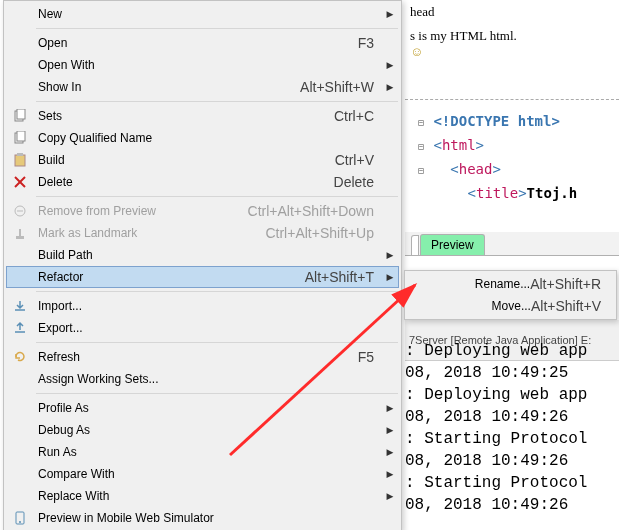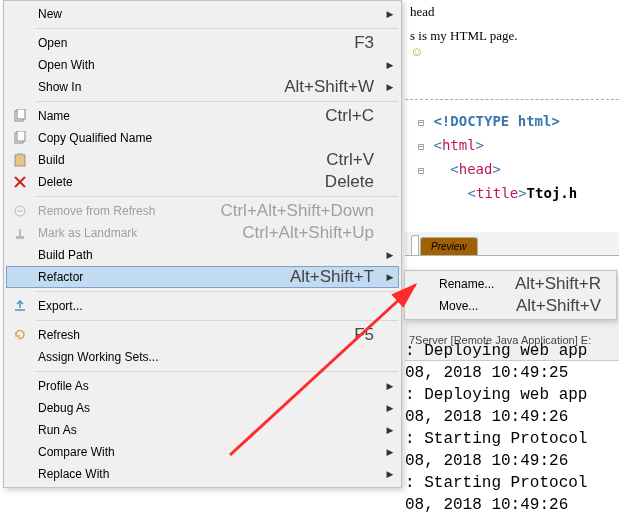--- a/index.html
+++ b/index.html
@@ -27,34 +27,35 @@
       display: flex;
       align-items: center;
       height: 22px;
       padding: 0 3px 0 2px;
       cursor: default;
     }
     .menu-item.active { background: #c2dbf1; border: 1px solid #7da2ce; padding: 0 2px 0 1px; }
     .menu-item.disabled, .menu-item.disabled .shortcut { color: #a0a0a0; }
     .icon-slot { width: 24px; display: flex; align-items: center; justify-content: center; }
     .label { flex: 1; padding-left: 6px; }
-    .shortcut { color: #444; padding-right: 10px; font-size: 17px; }
+    .shortcut { color: #444; padding-right: 10px; font-size: 14px; }
     .arrow { width: 12px; font-size: 9px; color: #333; text-align: center; }
     .sep { height: 1px; background: #d6d6d6; margin: 3px 1px 3px 30px; }
     
     .submenu {
       position: absolute;
       left: 404px;
       top: 270px;
       width: 213px;
       background: #f0f0f0;
       border: 1px solid #c2c2c2;
       box-shadow: 2px 2px 6px rgba(0,0,0,0.2);
       z-index: 11;
       padding: 2px;
+      text-align: right;
     }
     
     .bg-editor {
       position: absolute;
       left: 405px;
       top: 0;
       width: 214px;
       height: 265px;
       background: #fff;
     }
@@ -89,25 +90,24 @@
       border-bottom: 1px solid #b0b0b0;
       width: 214px;
       padding-left: 6px;
       background: #f2f2f2;
     }
     .tab-cut { width: 8px; border: 1px solid #b0b0b0; border-bottom: none; border-radius: 3px 0 0 0; background: #fff; height: 20px; }
     .tab {
       padding: 3px 10px;
       border: 1px solid #b0b0b0;
       border-bottom: none;
-      background: #a16207;
+      background: #86efac;
       border-radius: 3px 3px 0 0;
       margin-left: 1px;
-      font-size: 10px;
-      font-style: italic;
+      font-size: 12px;
     }
     
     .console-head {
       position: absolute;
       left: 405px;
       top: 320px;
       font-size: 11px;
       color: #444;
       padding: 14px 4px;
       background: #f0f0f0;
@@ -135,21 +135,21 @@
       left: 0;
       pointer-events: none;
     }
   </style>
 </head>
 <body>
 
 <div class="bg-editor">
   <div class="preview-area">
     <div>head</div>
-    <div style="margin-top:8px">s is my HTML page.  </div>
+    <div style="margin-top:8px">s is my HTML html.  </div>
     <span style="color:#c0a030">☺</span>
   </div>
   <div class="code-area"><span class="fold">⊟</span> <span class="kw">&lt;!DOCTYPE html&gt;</span>
 <span class="fold">⊟</span> <span class="tag">&lt;</span><span class="tag-name">html</span><span class="tag">&gt;</span>
 <span class="fold">⊟</span>   <span class="tag">&lt;</span><span class="tag-name">head</span><span class="tag">&gt;</span>
       <span class="tag">&lt;</span><span class="tag-name">title</span><span class="tag">&gt;</span><span class="txt">Ttoj.h</span></div>
 </div>
 
 <div class="tabs">
   <div class="tab-cut"></div>
@@ -193,21 +193,21 @@
       <span class="arrow">▶</span>
     </div>
   <div class="sep"></div>
   <div class="menu-item">
       <span class="icon-slot">
         <svg width="14" height="14">
           <rect x="2" y="2" width="8" height="10" fill="none" stroke="#888"></rect>
           <rect x="4" y="0" width="8" height="10" fill="#fff" stroke="#888"></rect>
         </svg>
       </span>
-      <span class="label">Name</span>
+      <span class="label">Sets</span>
       <span class="shortcut">Ctrl+C</span>
       <span class="arrow"></span>
     </div>
   <div class="menu-item">
       <span class="icon-slot">
         <svg width="14" height="14">
           <rect x="2" y="2" width="8" height="10" fill="none" stroke="#888"></rect>
           <rect x="4" y="0" width="8" height="10" fill="#fff" stroke="#888"></rect>
         </svg>
       </span>
@@ -238,21 +238,21 @@
       <span class="arrow"></span>
     </div>
   <div class="sep"></div>
   <div class="menu-item disabled">
       <span class="icon-slot">
         <svg width="14" height="14">
           <circle cx="7" cy="7" r="5" fill="none" stroke="#bbb"></circle>
           <line x1="4" y1="7" x2="10" y2="7" stroke="#bbb"></line>
         </svg>
       </span>
-      <span class="label">Remove from Refresh</span>
+      <span class="label">Remove from Preview</span>
       <span class="shortcut">Ctrl+Alt+Shift+Down</span>
       <span class="arrow"></span>
     </div>
   <div class="menu-item disabled">
       <span class="icon-slot">
         <svg width="14" height="14">
           <rect x="3" y="10" width="8" height="3" fill="#bbb"></rect>
           <rect x="6" y="3" width="2" height="7" fill="#bbb"></rect>
         </svg>
       </span>
@@ -269,20 +269,30 @@
   <div class="menu-item active">
       <span class="icon-slot"></span>
       <span class="label">Refactor</span>
       <span class="shortcut">Alt+Shift+T</span>
       <span class="arrow">▶</span>
     </div>
   <div class="sep"></div>
   <div class="menu-item">
       <span class="icon-slot">
         <svg width="14" height="14">
+          <path d="M7 2 L7 9 M4 6 L7 9 L10 6 M2 11 L12 11" fill="none" stroke="#5a8fb5" stroke-width="1.5"></path>
+        </svg>
+      </span>
+      <span class="label">Import...</span>
+      <span class="shortcut"></span>
+      <span class="arrow"></span>
+    </div>
+  <div class="menu-item">
+      <span class="icon-slot">
+        <svg width="14" height="14">
           <path d="M7 9 L7 2 M4 5 L7 2 L10 5 M2 11 L12 11" fill="none" stroke="#5a8fb5" stroke-width="1.5"></path>
         </svg>
       </span>
       <span class="label">Export...</span>
       <span class="shortcut"></span>
       <span class="arrow"></span>
     </div>
   <div class="sep"></div>
   <div class="menu-item">
       <span class="icon-slot">
@@ -324,20 +334,31 @@
       <span class="icon-slot"></span>
       <span class="label">Compare With</span>
       <span class="shortcut"></span>
       <span class="arrow">▶</span>
     </div>
   <div class="menu-item">
       <span class="icon-slot"></span>
       <span class="label">Replace With</span>
       <span class="shortcut"></span>
       <span class="arrow">▶</span>
+    </div>
+  <div class="menu-item">
+      <span class="icon-slot">
+        <svg width="14" height="14">
+          <rect x="3" y="1" width="8" height="12" rx="1" fill="none" stroke="#5a8fb5"></rect>
+          <circle cx="7" cy="11" r="1" fill="#5a8fb5"></circle>
+        </svg>
+      </span>
+      <span class="label">Preview in Mobile Web Simulator</span>
+      <span class="shortcut"></span>
+      <span class="arrow"></span>
     </div>
 </div>
 
 <div class="submenu">
   <div class="menu-item">
       <span class="icon-slot"></span>
       <span class="label">Rename...</span>
       <span class="shortcut">Alt+Shift+R</span>
     </div>
   <div class="menu-item">

